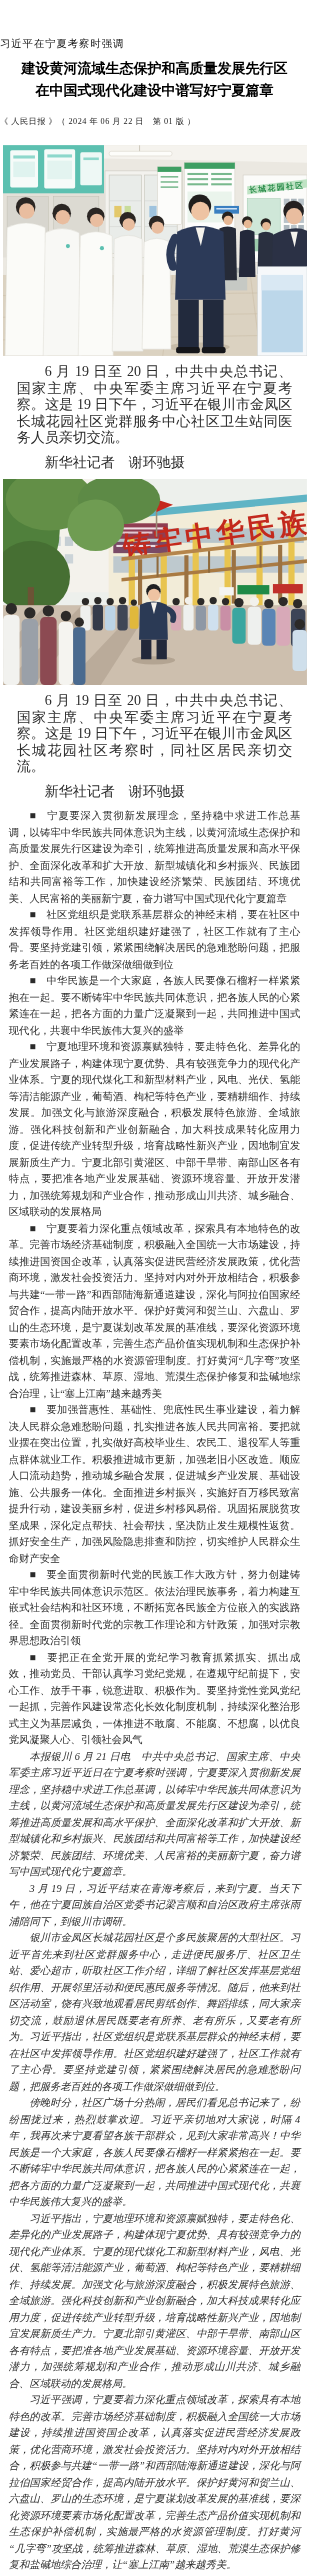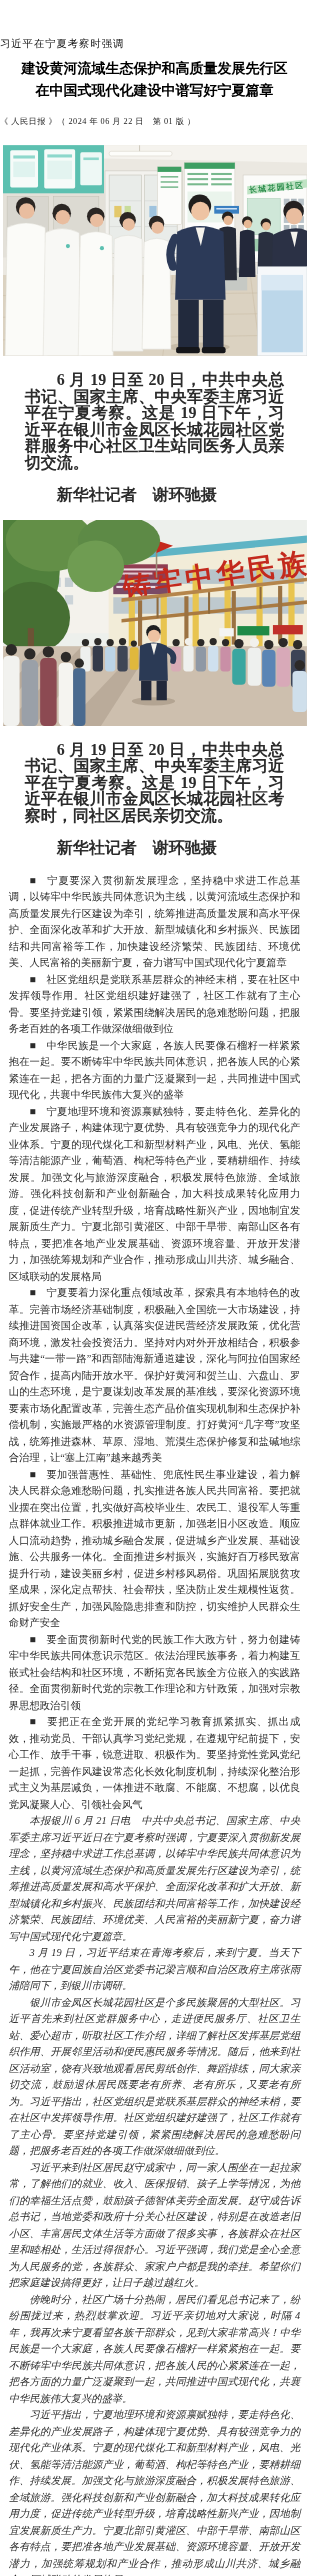--- a/index.html
+++ b/index.html
@@ -13,22 +13,22 @@
   .kicker{font-size:10.3px;color:#111;letter-spacing:1px;}
   .title{margin:7.2px 9.3px 0;text-align:center;font-weight:bold;color:#000;
          font-size:14px;line-height:22px;}
   .title .t-line{display:block;}
   .source{font-size:8.2px;color:#222;margin-top:13.4px;letter-spacing:0.5px;}
   
   figure{margin:18.5px auto 0;width:304px;padding:0;}
   figure.second{margin-top:5.2px;}
   figure svg{display:block;}
   figcaption{margin:5.2px 6.2px 0;}
-  figcaption p{margin:16px;font-size:16px;line-height:16.5px;text-align:justify;
-               text-indent:2em;color:#2b2b2b;font-weight:bold;}
+  figcaption p{margin:8px;font-size:14px;line-height:16.5px;text-align:justify;
+               text-indent:2em;color:#2b2b2b;}
   
   .content{margin:6.2px 8.8px 0;}
   .highlights{list-style:none;margin:0;padding:0;}
   .highlights li{font-size:10.3px;line-height:16.5px;text-align:justify;text-indent:2em;color:#2b2b2b;}
   .article p{margin:0;font-size:10.3px;line-height:16.5px;text-align:justify;text-indent:2em;color:#2b2b2b;font-style:italic;}
   svg text{font-family:"Liberation Serif","DejaVu Serif",serif;}
 </style>
 </head>
 <body>
 
@@ -409,21 +409,20 @@
         <li class="hl-item">■　宁夏地理环境和资源禀赋独特，要走特色化、差异化的产业发展路子，构建体现宁夏优势、具有较强竞争力的现代化产业体系。宁夏的现代煤化工和新型材料产业，风电、光伏、氢能等清洁能源产业，葡萄酒、枸杞等特色产业，要精耕细作、持续发展。加强文化与旅游深度融合，积极发展特色旅游、全域旅游。强化科技创新和产业创新融合，加大科技成果转化应用力度，促进传统产业转型升级，培育战略性新兴产业，因地制宜发展新质生产力。宁夏北部引黄灌区、中部干旱带、南部山区各有特点，要把准各地产业发展基础、资源环境容量、开放开发潜力，加强统筹规划和产业合作，推动形成山川共济、城乡融合、区域联动的发展格局</li>
         <li class="hl-item">■　宁夏要着力深化重点领域改革，探索具有本地特色的改革。完善市场经济基础制度，积极融入全国统一大市场建设，持续推进国资国企改革，认真落实促进民营经济发展政策，优化营商环境，激发社会投资活力。坚持对内对外开放相结合，积极参与共建“一带一路”和西部陆海新通道建设，深化与阿拉伯国家经贸合作，提高内陆开放水平。保护好黄河和贺兰山、六盘山、罗山的生态环境，是宁夏谋划改革发展的基准线，要深化资源环境要素市场化配置改革，完善生态产品价值实现机制和生态保护补偿机制，实施最严格的水资源管理制度。打好黄河“几字弯”攻坚战，统筹推进森林、草原、湿地、荒漠生态保护修复和盐碱地综合治理，让“塞上江南”越来越秀美</li>
         <li class="hl-item">■　要加强普惠性、基础性、兜底性民生事业建设，着力解决人民群众急难愁盼问题，扎实推进各族人民共同富裕。要把就业摆在突出位置，扎实做好高校毕业生、农民工、退役军人等重点群体就业工作。积极推进城市更新，加强老旧小区改造。顺应人口流动趋势，推动城乡融合发展，促进城乡产业发展、基础设施、公共服务一体化。全面推进乡村振兴，实施好百万移民致富提升行动，建设美丽乡村，促进乡村移风易俗。巩固拓展脱贫攻坚成果，深化定点帮扶、社会帮扶，坚决防止发生规模性返贫。抓好安全生产，加强风险隐患排查和防控，切实维护人民群众生命财产安全</li>
         <li class="hl-item">■　要全面贯彻新时代党的民族工作大政方针，努力创建铸牢中华民族共同体意识示范区。依法治理民族事务，着力构建互嵌式社会结构和社区环境，不断拓宽各民族全方位嵌入的实践路径。全面贯彻新时代党的宗教工作理论和方针政策，加强对宗教界思想政治引领</li>
         <li class="hl-item">■　要把正在全党开展的党纪学习教育抓紧抓实、抓出成效，推动党员、干部认真学习党纪党规，在遵规守纪前提下，安心工作、放手干事，锐意进取、积极作为。要坚持党性党风党纪一起抓，完善作风建设常态化长效化制度机制，持续深化整治形式主义为基层减负，一体推进不敢腐、不能腐、不想腐，以优良党风凝聚人心、引领社会风气</li>
       </ul>
     <div class="article">
         <p class="body-par">本报银川 6 月 21 日电　中共中央总书记、国家主席、中央军委主席习近平近日在宁夏考察时强调，宁夏要深入贯彻新发展理念，坚持稳中求进工作总基调，以铸牢中华民族共同体意识为主线，以黄河流域生态保护和高质量发展先行区建设为牵引，统筹推进高质量发展和高水平保护、全面深化改革和扩大开放、新型城镇化和乡村振兴、民族团结和共同富裕等工作，加快建设经济繁荣、民族团结、环境优美、人民富裕的美丽新宁夏，奋力谱写中国式现代化宁夏篇章。</p>
         <p class="body-par">3 月 19 日，习近平结束在青海考察后，来到宁夏。当天下午，他在宁夏回族自治区党委书记梁言顺和自治区政府主席张雨浦陪同下，到银川市调研。</p>
         <p class="body-par">银川市金凤区长城花园社区是个多民族聚居的大型社区。习近平首先来到社区党群服务中心，走进便民服务厅、社区卫生站、爱心超市，听取社区工作介绍，详细了解社区发挥基层党组织作用、开展邻里活动和便民惠民服务等情况。随后，他来到社区活动室，饶有兴致地观看居民剪纸创作、舞蹈排练，同大家亲切交流，鼓励退休居民既要老有所养、老有所乐，又要老有所为。习近平指出，社区党组织是党联系基层群众的神经末梢，要在社区中发挥领导作用。社区党组织建好建强了，社区工作就有了主心骨。要坚持党建引领，紧紧围绕解决居民的急难愁盼问题，把服务老百姓的各项工作做深做细做到位。</p>
-        <p class="body-par">习近平来到社区居民赵守成家中，同一家人围坐在一起拉家常，了解他们的就业、收入、医保报销、孩子上学等情况，为他们的幸福生活点赞，鼓励孩子德智体美劳全面发展。赵守成告诉总书记，当地党委和政府十分关心社区建设，特别是在改造老旧小区、丰富居民文体生活等方面做了很多实事，各族群众在社区里和睦相处，生活过得很舒心。习近平强调，我们党是全心全意为人民服务的党，各族群众、家家户户都是我的牵挂。希望你们把家庭建设搞得更好，让日子越过越红火。</p>
         <p class="body-par">傍晚时分，社区广场十分热闹，居民们看见总书记来了，纷纷围拢过来，热烈鼓掌欢迎。习近平亲切地对大家说，时隔 4 年，我再次来宁夏看望各族干部群众，见到大家非常高兴！中华民族是一个大家庭，各族人民要像石榴籽一样紧紧抱在一起。要不断铸牢中华民族共同体意识，把各族人民的心紧紧连在一起，把各方面的力量广泛凝聚到一起，共同推进中国式现代化，共襄中华民族伟大复兴的盛举。</p>
         <p class="body-par">习近平指出，宁夏地理环境和资源禀赋独特，要走特色化、差异化的产业发展路子，构建体现宁夏优势、具有较强竞争力的现代化产业体系。宁夏的现代煤化工和新型材料产业，风电、光伏、氢能等清洁能源产业，葡萄酒、枸杞等特色产业，要精耕细作、持续发展。加强文化与旅游深度融合，积极发展特色旅游、全域旅游。强化科技创新和产业创新融合，加大科技成果转化应用力度，促进传统产业转型升级，培育战略性新兴产业，因地制宜发展新质生产力。宁夏北部引黄灌区、中部干旱带、南部山区各有特点，要把准各地产业发展基础、资源环境容量、开放开发潜力，加强统筹规划和产业合作，推动形成山川共济、城乡融合、区域联动的发展格局。</p>
         <p class="body-par">习近平强调，宁夏要着力深化重点领域改革，探索具有本地特色的改革。完善市场经济基础制度，积极融入全国统一大市场建设，持续推进国资国企改革，认真落实促进民营经济发展政策，优化营商环境，激发社会投资活力。坚持对内对外开放相结合，积极参与共建“一带一路”和西部陆海新通道建设，深化与阿拉伯国家经贸合作，提高内陆开放水平。保护好黄河和贺兰山、六盘山、罗山的生态环境，是宁夏谋划改革发展的基准线，要深化资源环境要素市场化配置改革，完善生态产品价值实现机制和生态保护补偿机制，实施最严格的水资源管理制度。打好黄河“几字弯”攻坚战，统筹推进森林、草原、湿地、荒漠生态保护修复和盐碱地综合治理，让“塞上江南”越来越秀美。</p>
       </div>
   </div>
 
 </div>
 
 
 </body></html>

